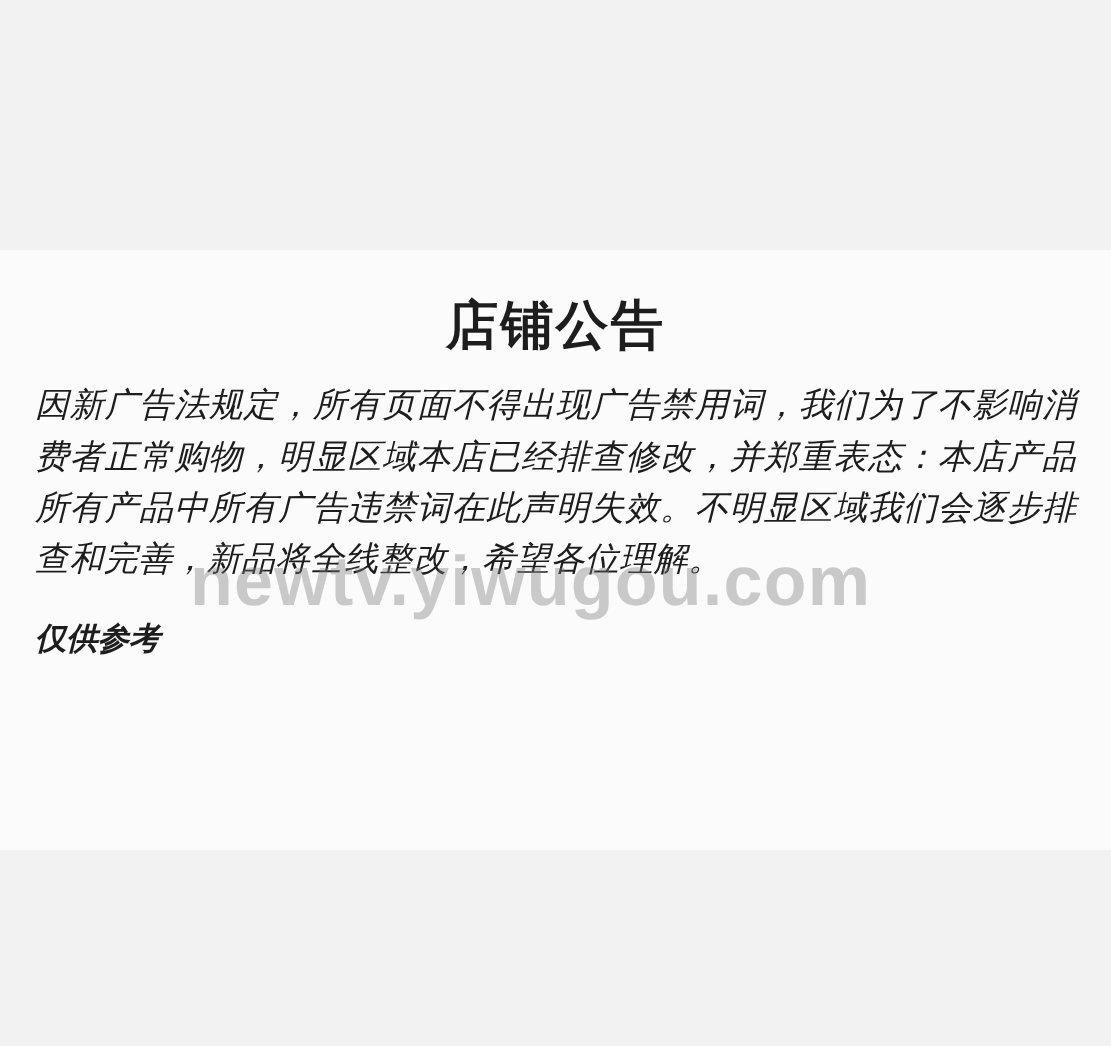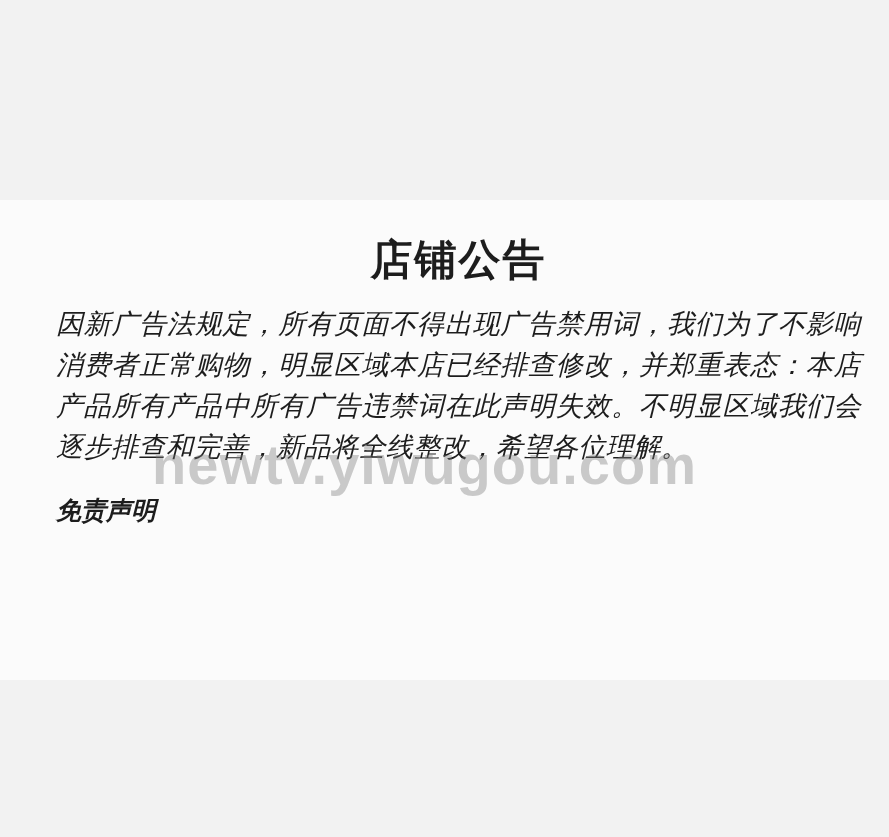--- a/index.html
+++ b/index.html
@@ -20,21 +20,20 @@
     background: #f2f2f2;
   }
   .notice-card {
     position: absolute;
     left: 0;
     top: 200px;
     width: 889px;
     height: 480px;
     background: #fbfbfb;
     box-sizing: border-box;
-    padding-left: 28px;
   }
   .notice-title {
     text-align: center;
     font-size: 42px;
     font-weight: bold;
     color: #1d1d1d;
     letter-spacing: 2px;
     margin: 0;
     padding-top: 32px;
     padding-bottom: 10px;
@@ -84,21 +83,21 @@
 <div class="page">
 
   <div class="notice-card">
 
     <h1 class="notice-title">店铺公告</h1>
 
     <div class="body-block">
 
       <p class="para para-main">因新广告法规定，所有页面不得出现广告禁用词，我们为了不影响消费者正常购物，明显区域本店已经排查修改，并郑重表态：本店产品所有产品中所有广告违禁词在此声明失效。不明显区域我们会逐步排查和完善，新品将全线整改，希望各位理解。</p>
 
-      <p class="subhead">免责声明</p>
+      <p class="subhead">仅供参考</p>
 
 
     </div>
   </div>
 
   <div class="watermark">newtv.yiwugou.com</div>
 
 </div>
 
 </body></html>

